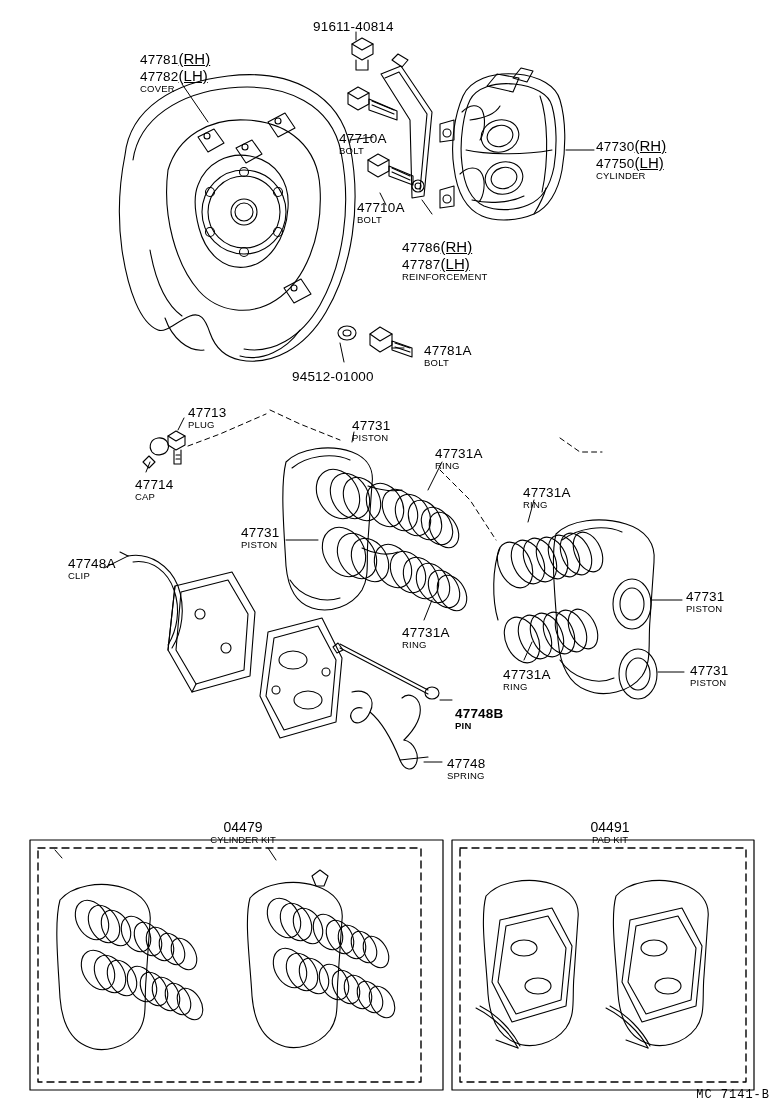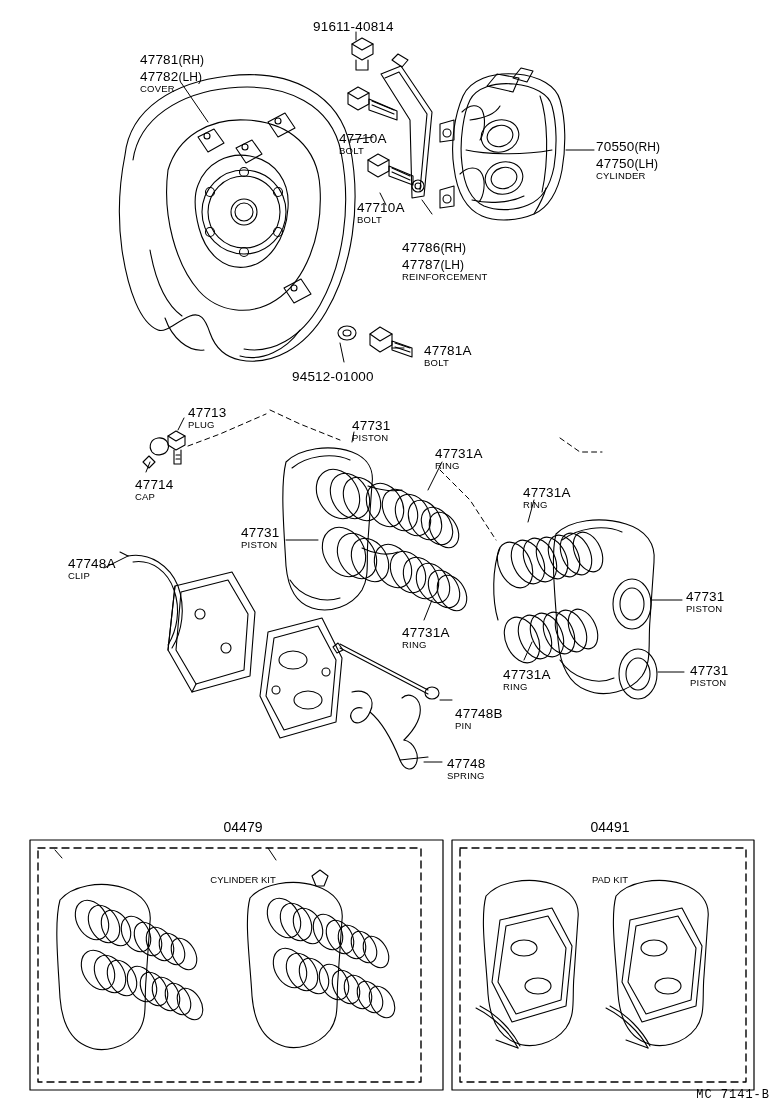--- a/index.html
+++ b/index.html
@@ -34,30 +34,30 @@
   }
   .pn {
     font-size: 13.5px;
     letter-spacing: 0.2px;
   }
   .sub {
     font-size: 9.5px;
     letter-spacing: 0.2px;
   }
   .side {
-    font-size: 12px;
+    font-size: 15px;
+    text-decoration: underline;
   }
   .kit-title {
     font-size: 14px;
     text-align: center;
   }
   .kit-sub {
     font-size: 9.5px;
     text-align: center;
-    margin-top: 40px;
   }
   .footer {
     position: absolute;
     right: 14px;
     bottom: 8px;
     font-size: 12px;
     font-family: Liberation Mono, monospace;
     letter-spacing: 1px;
   }
   .center { text-align: center; }
@@ -406,21 +406,21 @@
     <div class="pn">47710A</div>
     <div class="sub">BOLT</div>
   </div>
 
   <div class="lbl" style="left:357px; top:201px;">
     <div class="pn">47710A</div>
     <div class="sub">BOLT</div>
   </div>
 
   <div class="lbl" style="left:596px; top:138px;">
-    <div><span class="pn">70550</span><span class="side">(RH)</span></div>
+    <div><span class="pn">47730</span><span class="side">(RH)</span></div>
     <div><span class="pn">47750</span><span class="side">(LH)</span></div>
     <div class="sub">CYLINDER</div>
   </div>
 
   <div class="lbl" style="left:402px; top:239px;">
     <div><span class="pn">47786</span><span class="side">(RH)</span></div>
     <div><span class="pn">47787</span><span class="side">(LH)</span></div>
     <div class="sub">REINFORCEMENT</div>
   </div>
 
@@ -481,21 +481,21 @@
   <div class="lbl" style="left:690px; top:664px;">
     <div class="pn">47731</div>
     <div class="sub">PISTON</div>
   </div>
 
   <div class="lbl" style="left:68px; top:557px;">
     <div class="pn">47748A</div>
     <div class="sub">CLIP</div>
   </div>
 
-  <div class="lbl" style="left:455px; top:707px;">
+  <div class="lbl" style="left:455px; top:707px;font-weight:bold;">
     <div class="pn">47748B</div>
     <div class="sub">PIN</div>
   </div>
 
   <div class="lbl" style="left:447px; top:757px;">
     <div class="pn">47748</div>
     <div class="sub">SPRING</div>
   </div>
 
   <div class="lbl center" style="left:153px; top:820px; width:180px;">

